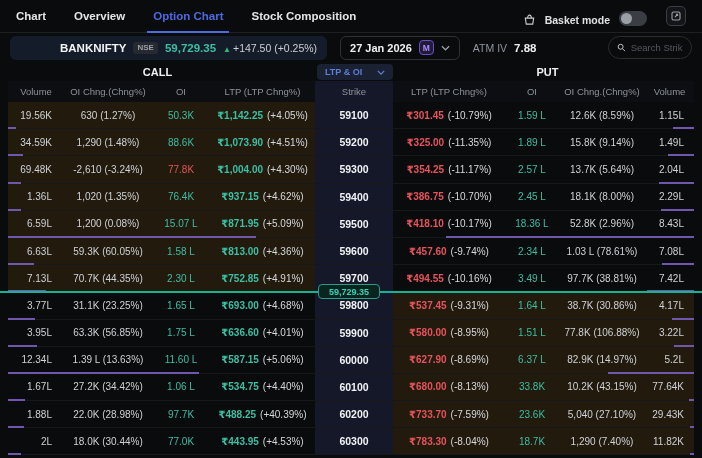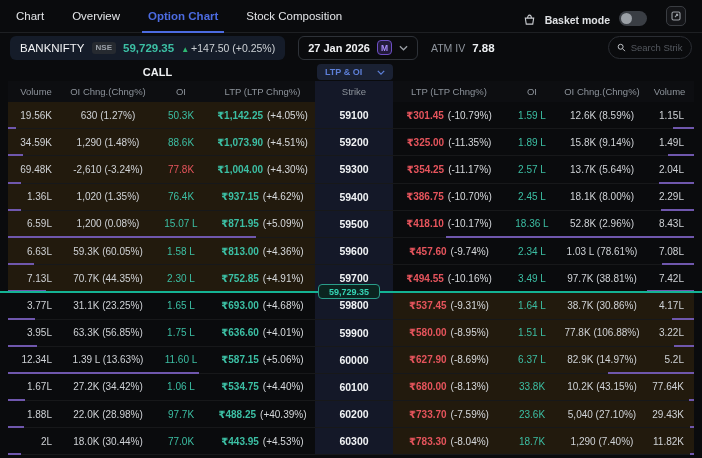--- a/index.html
+++ b/index.html
@@ -12,38 +12,38 @@
   }
   :root{
     --accent:#4c6be0; --positive:#3cbfa4; --negative:#e5545c;
     --bar:#6f57ad; --spot:#14b394; --itm:#221a0d; --strikebg:#141828;
   }
   
   .tabbar{ height:33px; display:flex; align-items:center; padding:0 16px;
     border-bottom:1px solid #1e2023; }
   .tabs{ display:flex; gap:28px; height:100%; }
   .tab{ font-size:11.5px; color:#e3e5e8; display:flex; align-items:center;
-    height:100%; position:relative; cursor:pointer; white-space:nowrap; }
+    height:100%; position:relative; cursor:pointer; white-space:nowrap;font-weight:bold; }
   .tab.active{ color:var(--accent); font-weight:700; }
   .tab.active::after{ content:""; position:absolute; left:-6px; right:-6px;
     bottom:-1px; height:2px; background:var(--accent); }
   .tab-right{ margin-left:auto; display:flex; align-items:flex-end; gap:9px; }
   .basket-label{ font-size:10.5px; color:#dfe1e4; font-weight:700; }
   .toggle{ width:28px; height:15px; border-radius:8px; background:#3a3e44;
     position:relative; cursor:pointer; }
   .toggle .knob{ position:absolute; top:2px; left:2px; width:11px; height:11px;
     border-radius:50%; background:#9ba0a6; }
   .iconbtn{ width:20px; height:20px; border:1px solid #3a3d42; border-radius:5px;
     display:flex; align-items:center; justify-content:center; margin-left:10px;
     cursor:pointer; background:#141518; }
   
   .subbar{ height:29px; display:flex; align-items:center; padding:0 10px; gap:13px; }
   .symbol-pill{ background:#151c29; border-radius:6px; height:24px;
     display:flex; align-items:center; gap:7px; padding:0 10px; }
-  .symbol-name{ font-size:11.5px; font-weight:400; color:#f2f3f5; }
+  .symbol-name{ font-size:11.5px; font-weight:700; color:#f2f3f5;margin-left:40px; }
   .exch-badge{ background:#262a30; color:#9aa0a8; font-size:8px; font-weight:700;
     padding:1.5px 4px; border-radius:3px; }
   .spot-price{ color:var(--positive); font-size:11.5px; font-weight:700; }
   .price-change{ color:#ccd0d4; font-size:10.5px; }
   .up-arrow{ color:#2eb872; font-size:8px; margin-right:2px; }
   .expiry-btn{ border:1px solid #2e3238; border-radius:6px; height:24px;
     display:flex; align-items:center; gap:7px; padding:0 9px; cursor:pointer; }
   .expiry-date{ font-size:11px; font-weight:700; color:#f0f1f3; }
   .expiry-badge{ width:15px; height:15px; border:1px solid #6d4fc4; background:#221a3a;
     color:#a78bfa; border-radius:4px; font-size:8.5px; font-weight:700;
@@ -152,20 +152,21 @@
     <svg width="11" height="11" viewBox="0 0 12 12" fill="none" stroke="#c9ccd0" stroke-width="1.3">
         <circle cx="5" cy="5" r="3.4"></circle>
         <path d="M7.7 7.7L11 11"></path>
       </svg>
     <input placeholder="Search Strike" style="">
   </div>
 </div>
 
 <div class="section-row">
   <div class="side-title call">CALL</div>
+  <div class="side-title put">PUT</div>
   <div class="filter-pill">
     <span>LTP &amp; OI</span>
     <svg width="8" height="5" viewBox="0 0 10 6" fill="none" stroke="#5d7fd8" stroke-width="1.6">
         <path d="M1 1l4 4 4-4"></path>
       </svg>
   </div>
 </div>
 
 <div class="colheader grid9">
   <div class="hcell">Volume</div>

